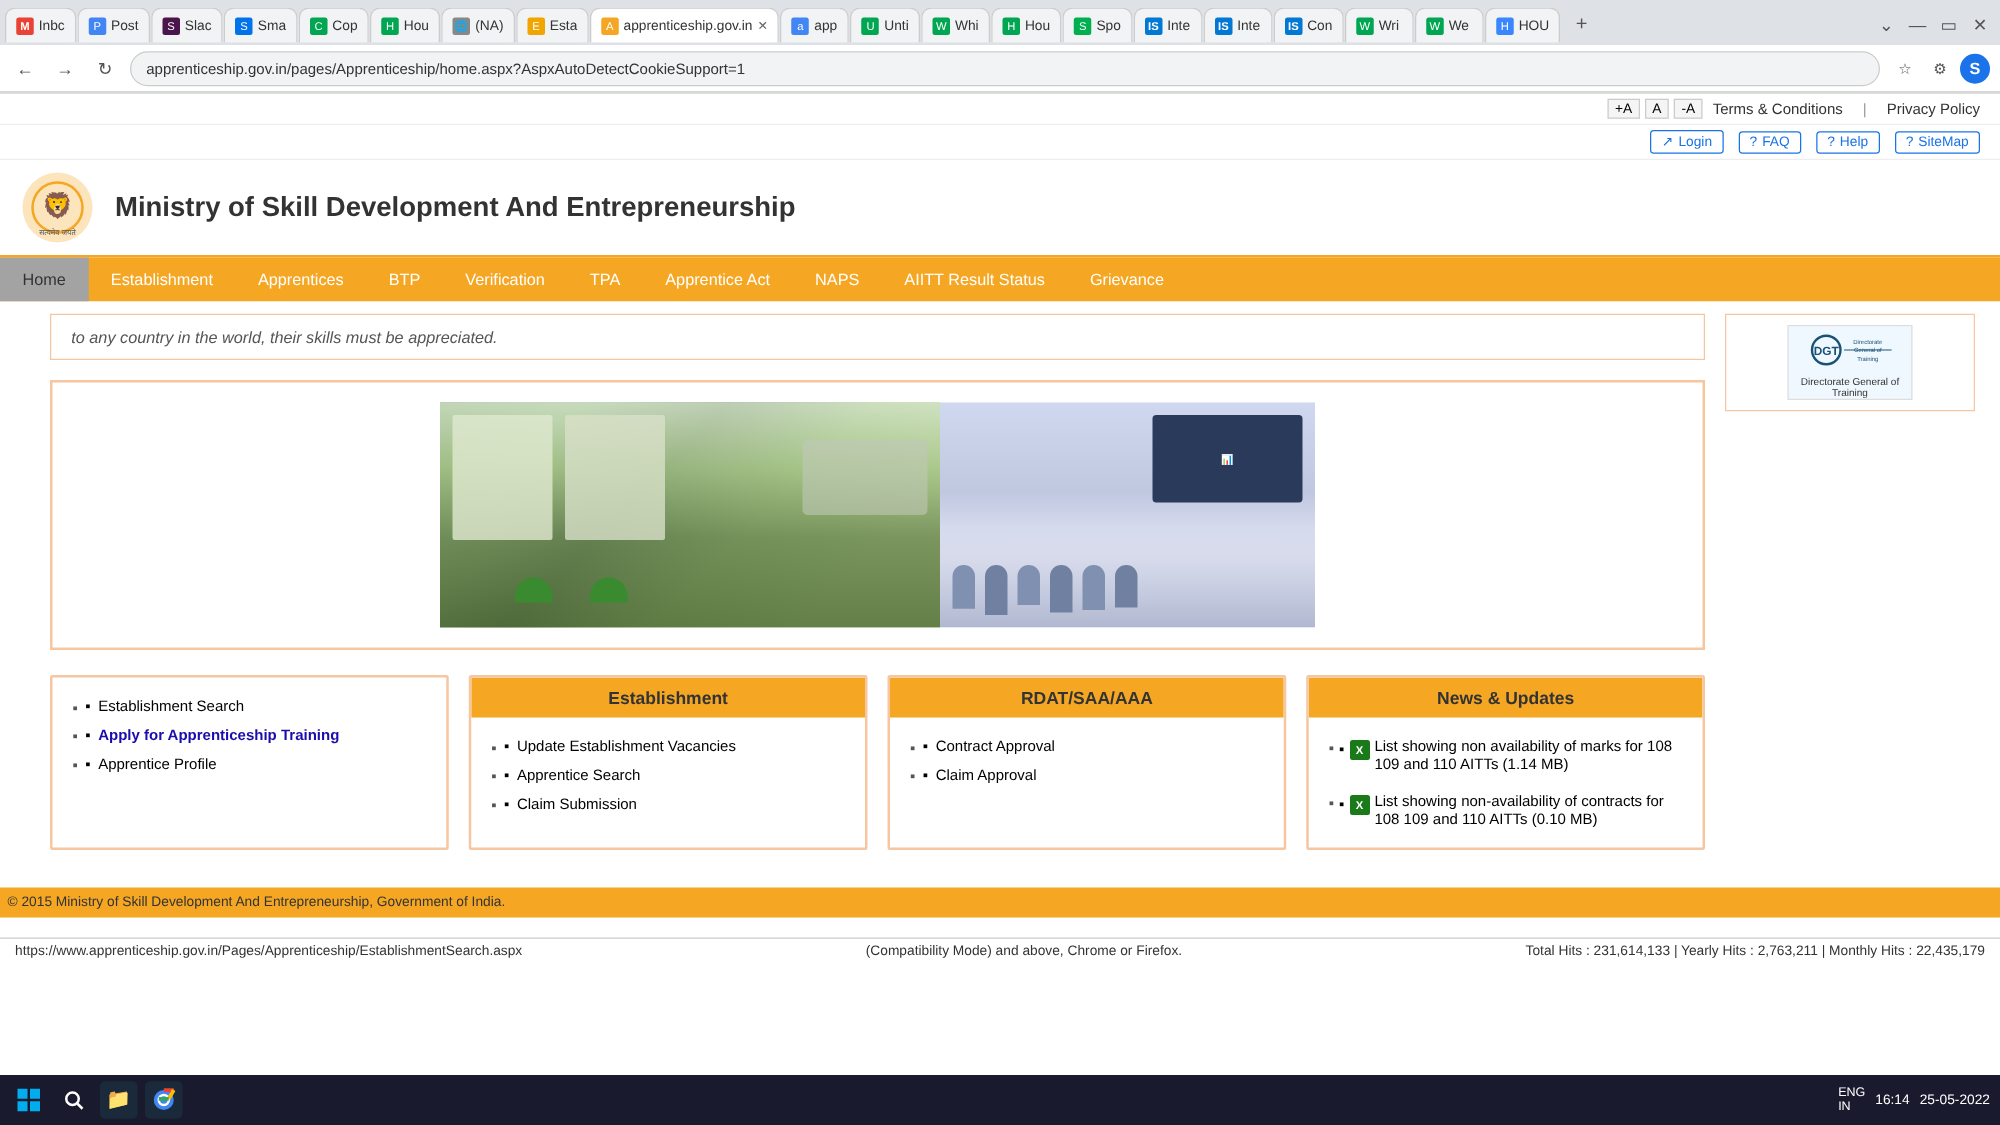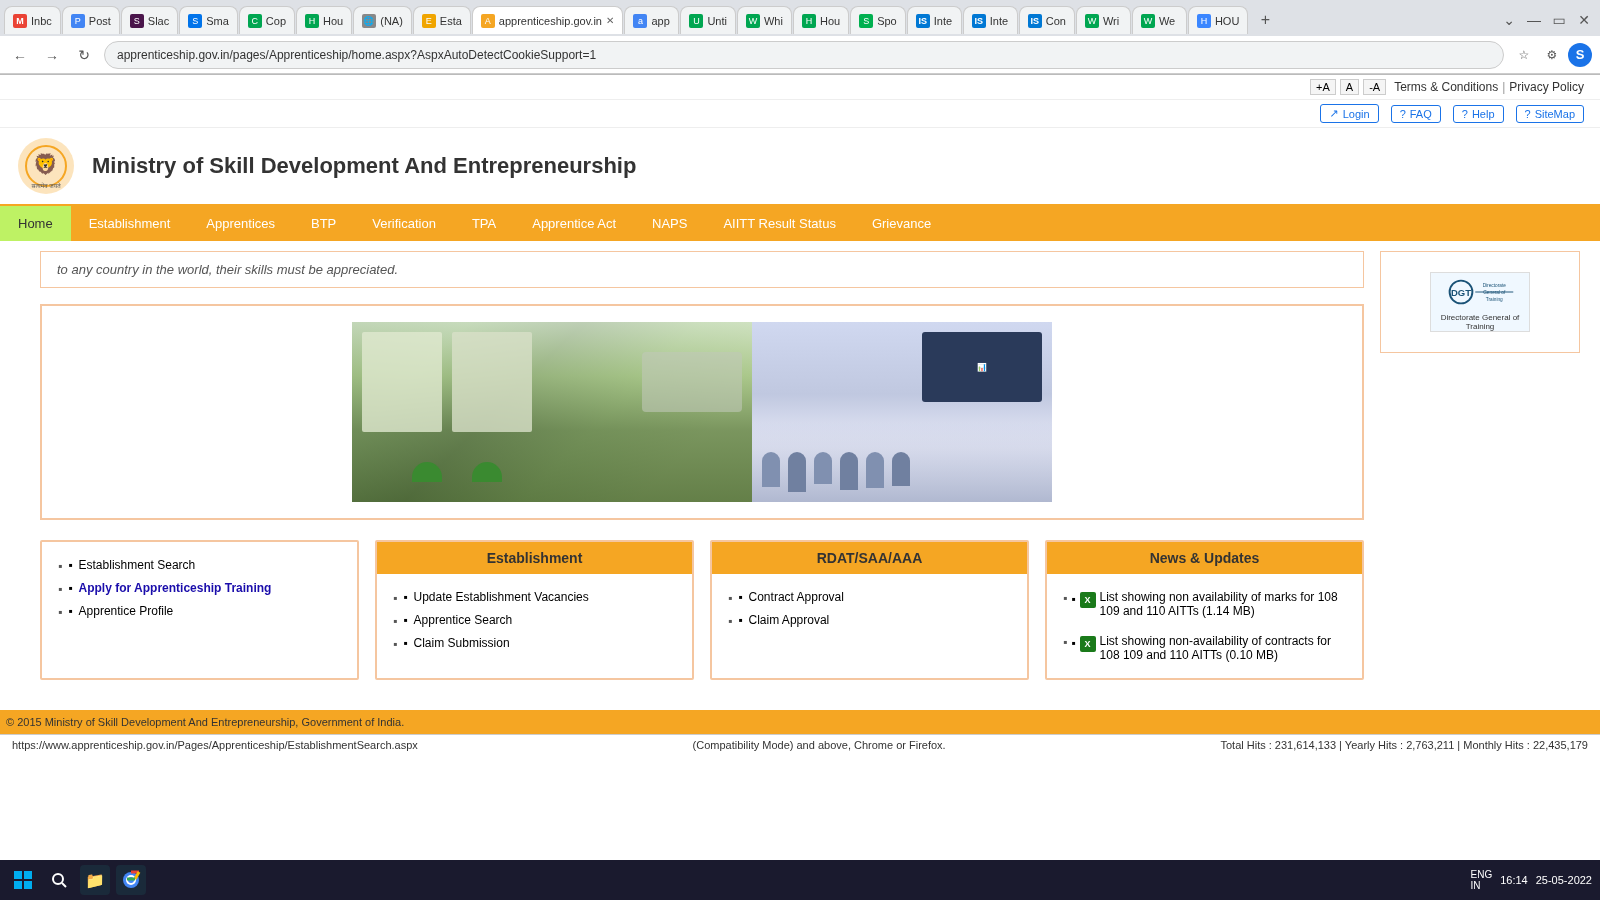--- a/index.html
+++ b/index.html
@@ -19,37 +19,37 @@
     .browser-actions { display: flex; gap: 4px; align-items: center; }
     .action-icon { width: 24px; height: 24px; border: none; background: none; cursor: pointer; font-size: 12px; color: #555; display: flex; align-items: center; justify-content: center; border-radius: 50%; }
 
     
     .page-wrapper { width: 1600px; background: #fff; }
 
     
     .top-bar { display: flex; justify-content: flex-end; align-items: center; padding: 4px 16px; background: #fff; border-bottom: 1px solid #eee; font-size: 12px; gap: 8px; }
     .font-controls { display: flex; gap: 4px; align-items: center; }
     .font-btn { border: 1px solid #ccc; background: #f5f5f5; cursor: pointer; padding: 1px 5px; font-size: 11px; }
-    .top-links { display: flex; gap: 4px; align-items: center; color: #333; }
+    .top-links { display: flex; gap: 16px; align-items: center; color: #333; }
     .top-links a { color: #333; text-decoration: none; }
     .divider { color: #999; }
 
     
     .second-bar { display: flex; justify-content: flex-end; align-items: center; padding: 4px 16px; background: #fff; border-bottom: 1px solid #eee; gap: 12px; font-size: 12px; }
     .top-action-btn { display: flex; align-items: center; gap: 4px; color: #1a73e8; cursor: pointer; text-decoration: none; border: 1px solid #1a73e8; border-radius: 3px; padding: 2px 8px; font-size: 11px; }
 
     
     .site-header { display: flex; align-items: center; padding: 8px 16px; background: #fff; border-bottom: 2px solid #f5a623; }
     .header-logo { width: 60px; height: 60px; margin-right: 16px; }
     .header-title { font-size: 22px; font-weight: bold; color: #333; }
 
     
     .main-nav { background: #f5a623; display: flex; align-items: center; padding: 0; }
     .nav-item { padding: 10px 18px; color: #fff; cursor: pointer; font-size: 13px; font-weight: 500; white-space: nowrap; }
-    .nav-item.active { background: #bef264; color: #333; }
+    .nav-item.active { background: #a3a3a3; color: #333; }
 
     
     .quote-section { border: 1px solid #f5c6a0; padding: 10px 16px; margin-bottom: 16px; font-style: italic; color: #555; font-size: 13px; }
 
     
     .image-section { border: 2px solid #f5c6a0; padding: 16px; margin-bottom: 20px; display: flex; justify-content: center; background: #fff; }
 
     
     .card-grid { display: grid; grid-template-columns: repeat(4, 1fr); gap: 16px; margin-bottom: 20px; }
     .card { border: 2px solid #f5c6a0; border-radius: 2px; overflow: hidden; }
@@ -57,34 +57,34 @@
     .card-body { padding: 12px 16px; }
     .card-body ul { list-style: none; padding: 0; }
     .card-body ul li { padding: 4px 0; font-size: 12px; display: flex; align-items: flex-start; gap: 6px; }
     .card-body ul li::before { content: "▪"; color: #555; flex-shrink: 0; margin-top: 1px; }
     .card-body ul li a { color: #1a0dab; text-decoration: none; font-weight: bold; }
     .news-icon { width: 16px; height: 16px; background: #1a7a1a; color: #fff; font-size: 9px; display: inline-flex; align-items: center; justify-content: center; flex-shrink: 0; border-radius: 2px; margin-top: 2px; font-weight: bold; }
     .sidebar { width: 200px; }
 
     
     .footer { background: #f5a623; color: #333; text-align: left; padding: 6px; font-size: 11px; }
-    .status-bar { background: #fff; border-top: 1px solid #ccc; padding: 4px 12px; font-size: 11px; color: #333; display: flex; justify-content: space-between; align-items: center; }
+    .status-bar { background: #fff; border-top: 1px solid #ccc; padding: 4px 12px; font-size: 11px; color: #333; display: flex; justify-content: space-between; align-items: center; margin-top: 16px; }
 
     
     .taskbar { background: #1a1a2e; color: #fff; height: 40px; display: flex; align-items: center; justify-content: space-between; padding: 0 8px; position: fixed; bottom: 0; width: 1600px; }
     .taskbar-left { display: flex; align-items: center; gap: 6px; }
     .taskbar-right { display: flex; align-items: center; gap: 8px; font-size: 11px; }
     .taskbar-icon { width: 30px; height: 30px; display: flex; align-items: center; justify-content: center; border-radius: 4px; cursor: pointer; }
 
     .image-collage { display: flex; width: 700px; height: 180px; }
     .image-left { width: 400px; height: 180px; background: linear-gradient(135deg, #7a9f7a, #5a7a5a, #a0b080, #8aaa6a); display: flex; align-items: flex-end; justify-content: center; }
     .image-right { width: 300px; height: 180px; background: linear-gradient(135deg, #c8c8e0, #a8a8c8, #e0e0f0); }
 
     .dgt-logo-box { border: 1px solid #f5c6a0; padding: 8px; background: #fff; margin-bottom: 8px; text-align: center; }
-    .dgt-logo-inner { width: 100px; height: 60px; background: #f0f8ff; border: 1px solid #ddd; display: flex; flex-direction: column; align-items: center; justify-content: center; font-size: 9px; color: #333; margin: 12px auto; }
+    .dgt-logo-inner { width: 100px; height: 60px; background: #f0f8ff; border: 1px solid #ddd; display: flex; flex-direction: column; align-items: center; justify-content: center; font-size: 9px; color: #333; margin: 0 auto; }
   </style>
 </head>
 <body>
 
 <div class="browser-chrome">
 
   <div class="browser-tab-bar">
 
     <div class="browser-tab" style="min-width:55px;max-width:80px;">
       <span class="favicon" style="background:#ea4335;color:#fff;font-size:9px;display:flex;align-items:center;justify-content:center;font-weight:bold;">M</span>

